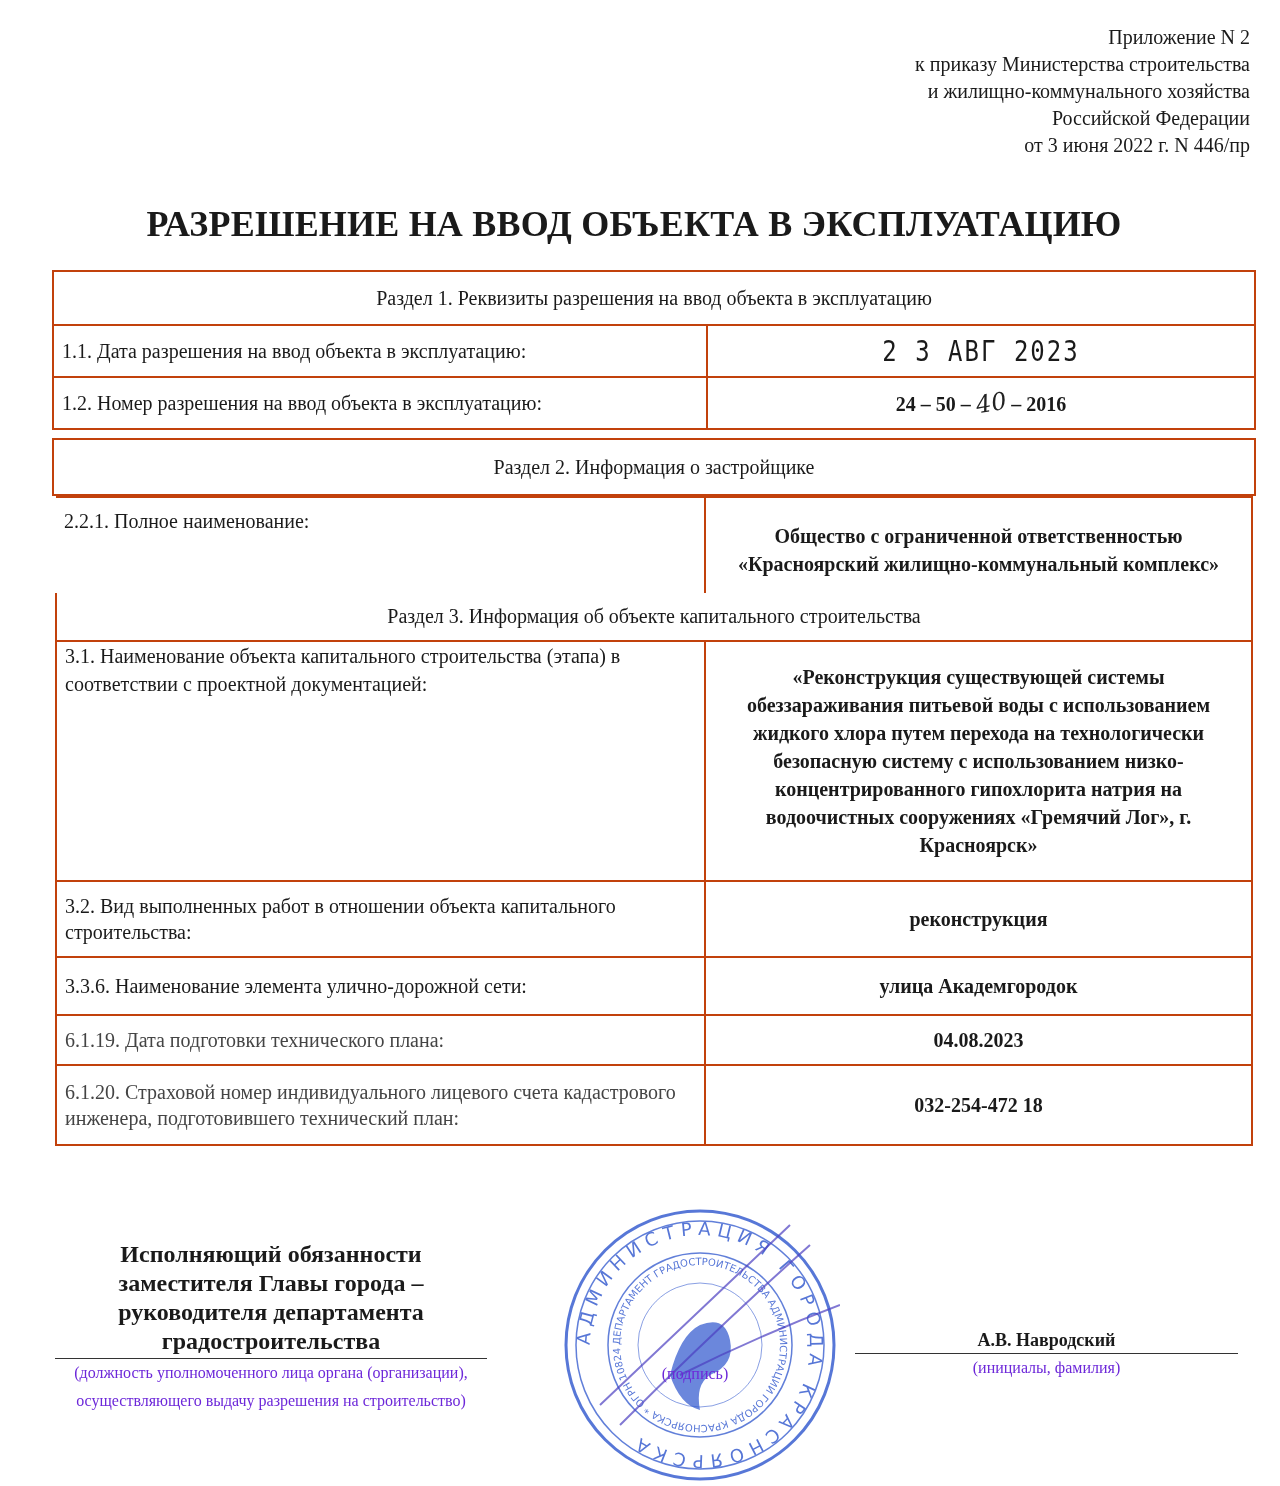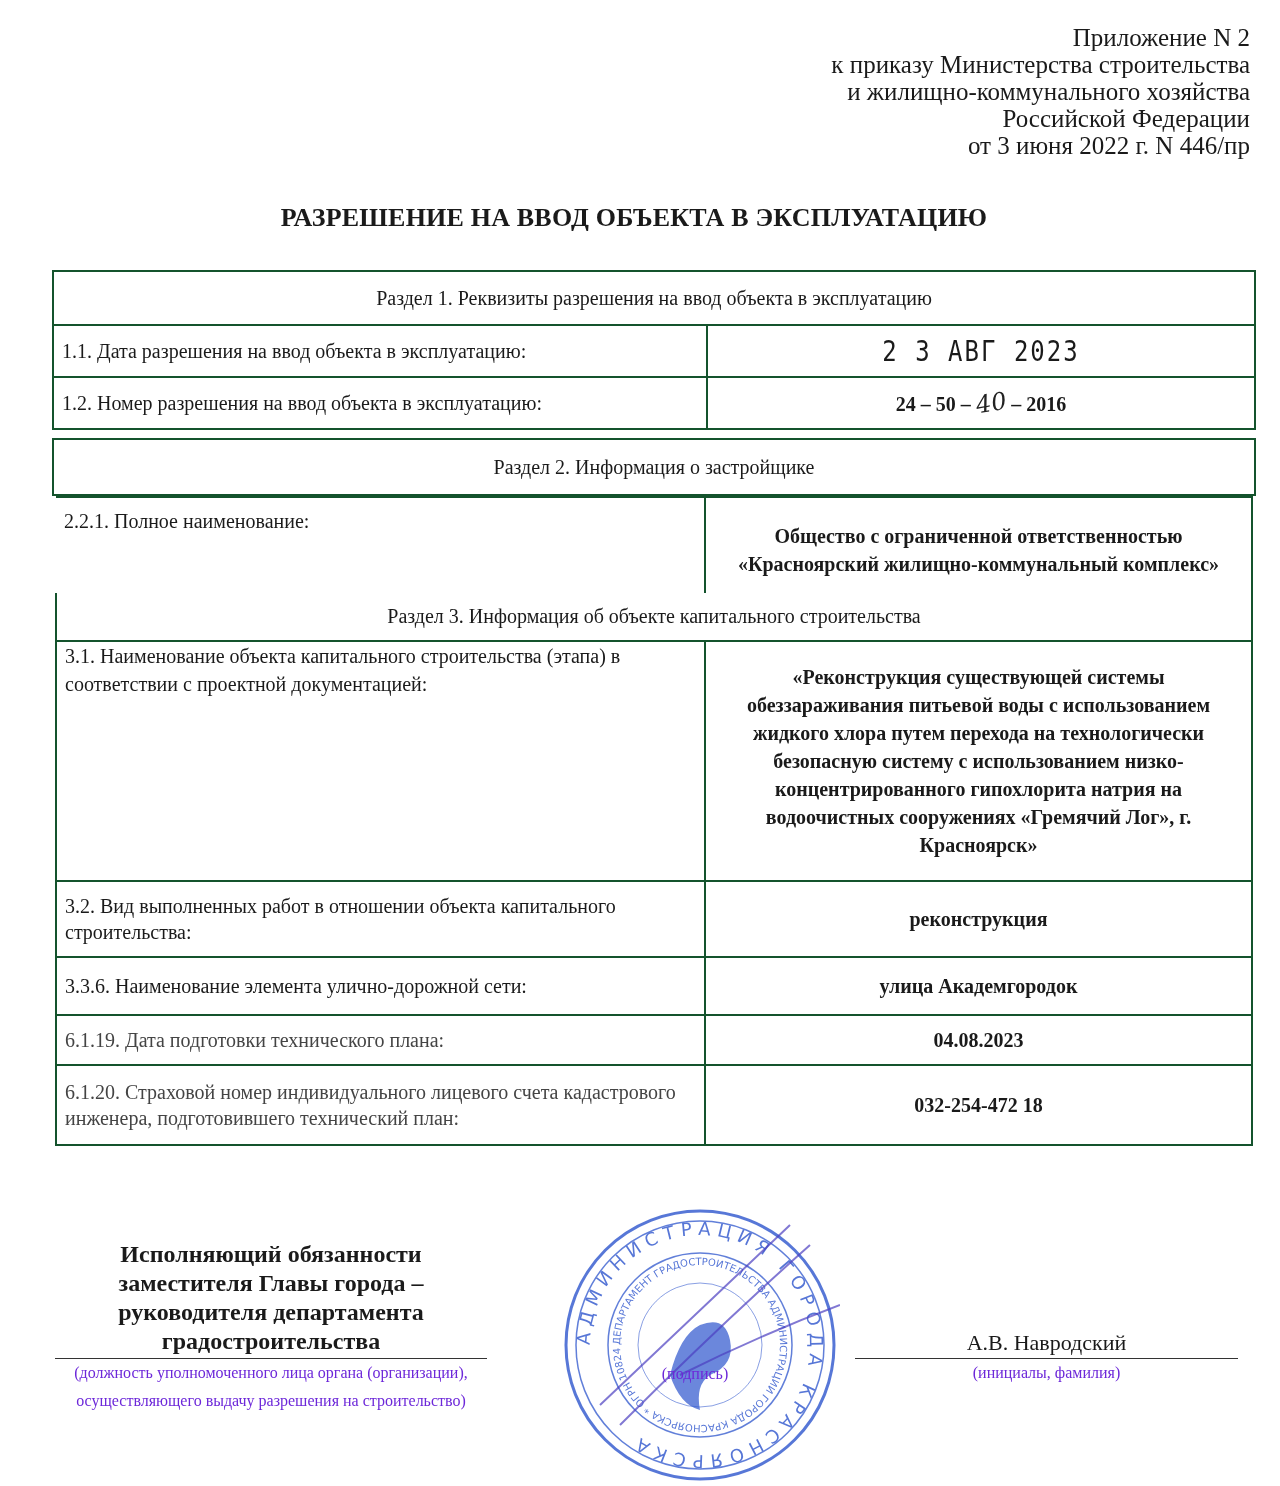--- a/index.html
+++ b/index.html
@@ -1,38 +1,38 @@
 <!DOCTYPE html>
 <html><head>
 <meta charset="utf-8">
 <style>
   html, body { margin: 0; padding: 0; background: #ffffff; }
   body { width: 1280px; height: 1486px; position: relative; overflow: hidden;
          font-family: "Liberation Serif", "DejaVu Serif", serif; color: #1a1a1a; }
   .appendix { position: absolute; right: 30px; top: 24px; text-align: right;
-              font-size: 25px; line-height: 27px; }
+              font-size: 20px; line-height: 27px; }
   .title { position: absolute; left: 0; width: 1268px; top: 203px; text-align: center;
-           font-size: 26px; font-weight: bold; letter-spacing: 0.2px; }
+           font-size: 36px; font-weight: bold; letter-spacing: 0.2px; }
   .tbl { position: absolute; border-collapse: collapse; font-size: 20px; }
-  .tbl td { border: 2px solid #14532d; padding: 0 8px; vertical-align: middle; }
+  .tbl td { border: 2px solid #c2410c; padding: 0 8px; vertical-align: middle; }
   .sect { text-align: center; }
   .lbl { text-align: left; }
   .val { text-align: center; font-weight: bold; }
   .stamp-date { font-family: "DejaVu Sans Mono", "Liberation Mono", monospace; font-weight: normal;
                 font-size: 24px; letter-spacing: 2px; transform: scaleY(1.2); display: inline-block; }
   .handwritten { font-family: "DejaVu Serif", serif; font-style: italic; font-weight: normal;
                  color: #222; font-size: 24px; display: inline-block; transform: rotate(-10deg); }
   .grey { color: #444; }
   .sig-left { position: absolute; left: 55px; top: 1240px; width: 432px; text-align: center; }
   .sig-pos { font-weight: bold; font-size: 24px; line-height: 29px; }
   .sig-line { border-top: 1.5px solid #333; margin-top: 2px; }
   .sig-cap { font-size: 16px; line-height: 28px; color: #6d28d9; }
   .sig-mid { position: absolute; left: 555px; top: 1340px; width: 280px; text-align: center; }
   .sig-right { position: absolute; left: 855px; top: 1330px; width: 383px; text-align: center; }
-  .sig-name { font-weight: normal; font-size: 22px; }
+  .sig-name { font-weight: bold; font-size: 18px; }
   .seal { position: absolute; left: 560px; top: 1205px; width: 280px; height: 280px; }
 </style>
 </head>
 <body>
 
 <div class="appendix">
   <div>Приложение N 2</div>
   <div>к приказу Министерства строительства</div>
   <div>и жилищно-коммунального хозяйства</div>
   <div>Российской Федерации</div>

